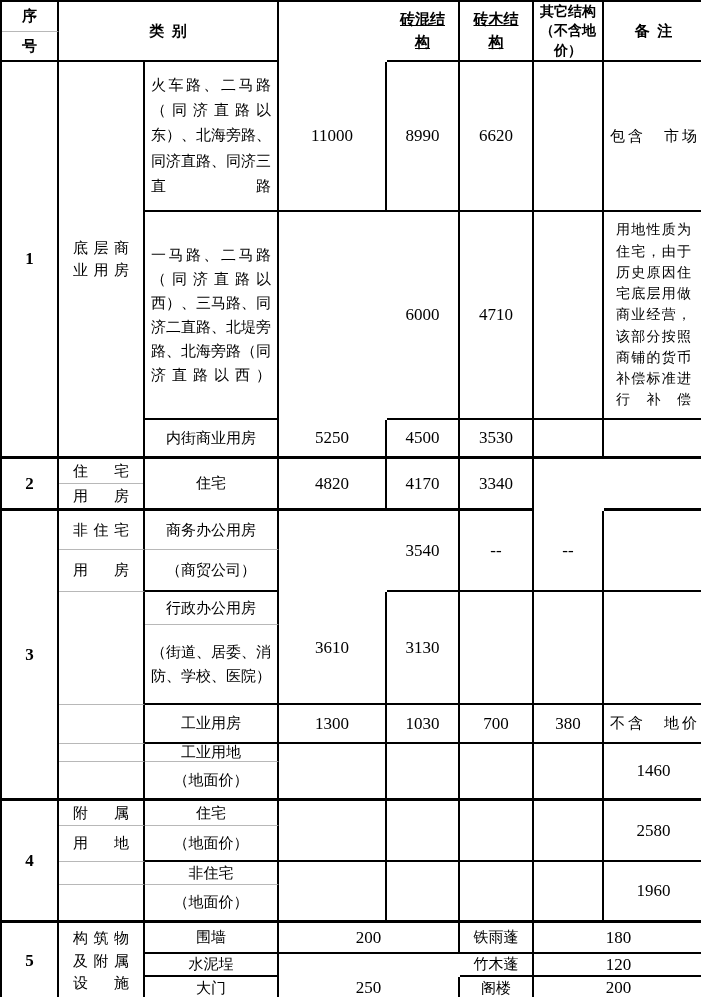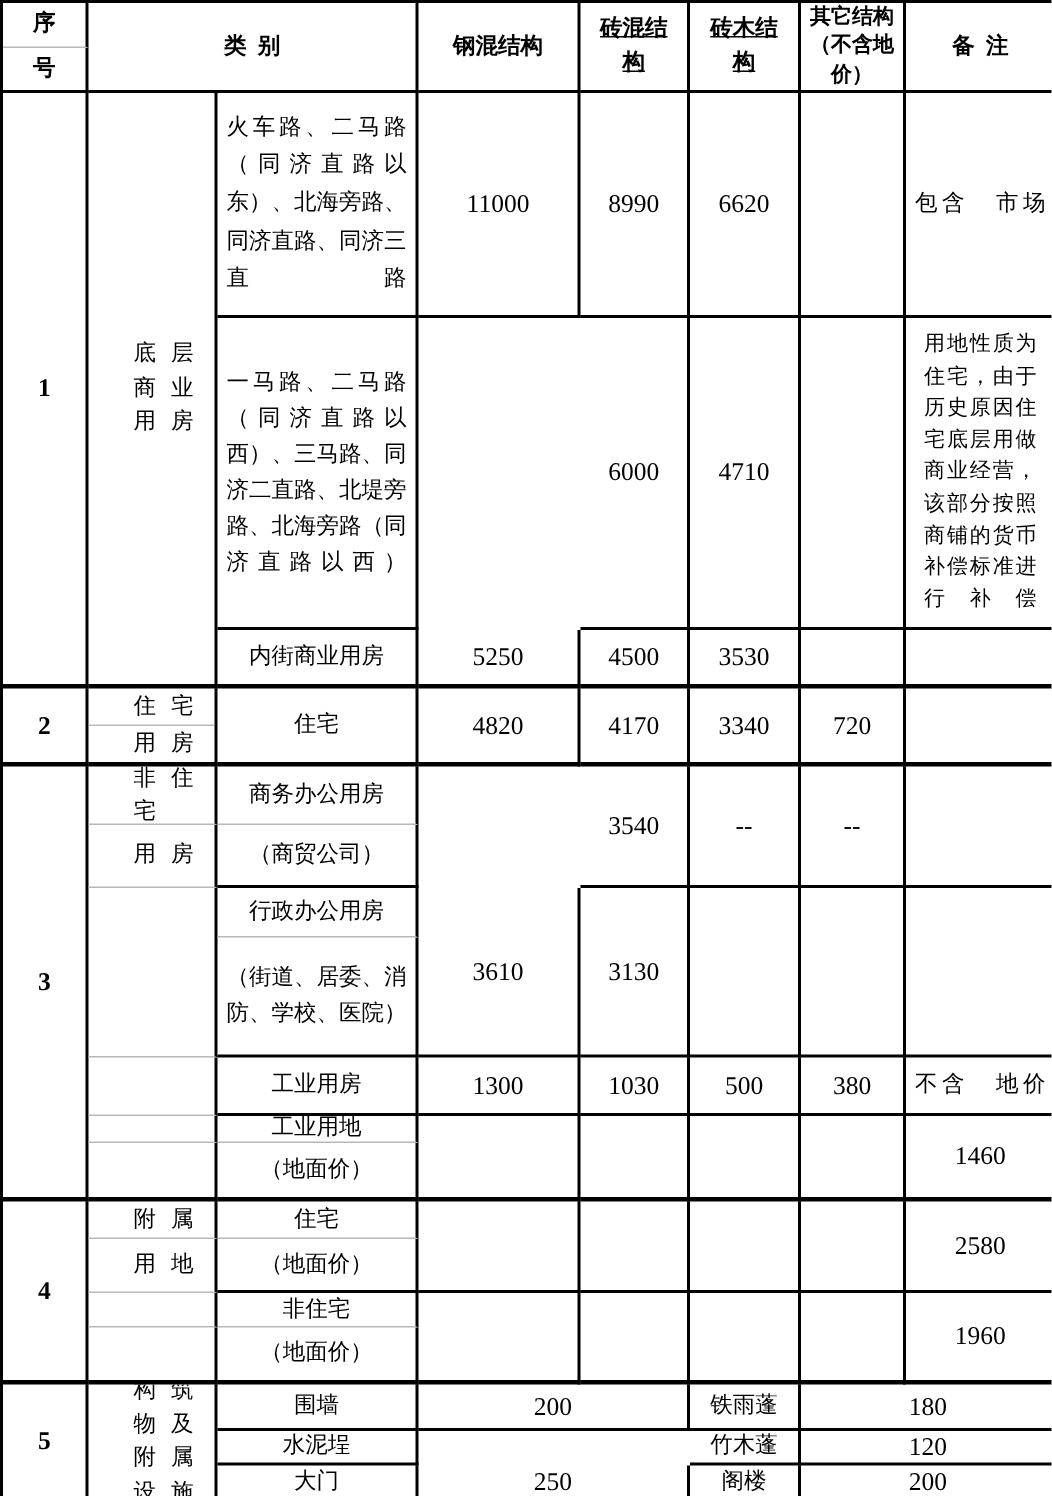--- a/index.html
+++ b/index.html
@@ -14,42 +14,41 @@
   .c { border-right:2px solid #000; border-bottom:2px solid #000;
        display:flex; align-items:center; justify-content:center;
        font-size:15px; line-height:1.5; text-align:center; overflow:hidden; }
   .lr { border-right:none; }
   .lb { border-bottom:1px solid #b8b8b8; }
   .nb { border-bottom:none; }
   .tb { border-bottom:3px solid #000; }
   .bold { font-weight:bold; }
   .num { font-size:17px; }
   .sp { width:100%; padding:0 6px; text-align:justify; text-align-last:justify; }
-  .pad14 { padding:0 14px;margin-left:16px; }
+  .pad14 { padding:0 14px; }
   .cat { line-height:1.68; }
   .cat6 { line-height:1.6; }
   .remark-long { font-size:14px; line-height:1.52; padding:0 12px; }
   .ls { letter-spacing:0.5em; margin-right:-0.5em; }
   .hwrap { padding:0 10px; line-height:1.55;text-decoration:underline; }
   .hqt { font-size:14px; padding:0 4px; line-height:1.4; }
   .stack { flex-direction:column; align-items:stretch; padding:0; }
   .half { flex:1; display:flex; align-items:center; justify-content:center; }
   .half-top { border-bottom:1px solid #b8b8b8; }
 </style>
 </head>
 <body>
 
 <div class="table">
 
   <div class="c bold lb" style="grid-area:1/1/2/2">序</div>
   <div class="c bold" style="grid-area:2/1/3/2">号</div>
   <div class="c bold" style="grid-area:1/2/3/4">
       <span class="ls">类别</span>
     </div>
-  <div class="c bold" style="grid-area:1/4/3/5">钢混结构</div>
   <div class="c bold hwrap" style="grid-area:1/5/3/6">砖混结构</div>
   <div class="c bold hwrap" style="grid-area:1/6/3/7">砖木结构</div>
   <div class="c bold hqt" style="grid-area:1/7/3/8">其它结构（不含地价）</div>
   <div class="c bold lr" style="grid-area:1/8/3/9">
       <span class="ls">备注</span>
     </div>
 
   <div class="c bold num tb" style="grid-area:3/1/6/2">1</div>
   <div class="c tb" style="grid-area:3/2/6/3">
       <div class="sp pad14">底层商业用房</div>
@@ -89,21 +88,20 @@
         <div class="sp pad14">住宅</div>
       </div>
     <div class="half">
         <div class="sp pad14">用房</div>
       </div>
   </div>
   <div class="c tb" style="grid-area:6/3/7/4">住宅</div>
   <div class="c num tb" style="grid-area:6/4/7/5">4820</div>
   <div class="c num tb" style="grid-area:6/5/7/6">4170</div>
   <div class="c num tb" style="grid-area:6/6/7/7">3340</div>
-  <div class="c num tb" style="grid-area:6/7/7/8">720</div>
   <div class="c tb lr" style="grid-area:6/8/7/9"></div>
 
   <div class="c bold num tb" style="grid-area:7/1/14/2">3</div>
   <div class="c lb" style="grid-area:7/2/8/3">
       <div class="sp pad14">非住宅</div>
     </div>
   <div class="c lb" style="grid-area:8/2/9/3">
       <div class="sp pad14">用房</div>
     </div>
   <div class="c lb" style="grid-area:9/2/11/3"></div>
@@ -124,21 +122,21 @@
     </div>
   <div class="c num" style="grid-area:9/4/11/5">3610</div>
   <div class="c num" style="grid-area:9/5/11/6">3130</div>
   <div class="c" style="grid-area:9/6/11/7"></div>
   <div class="c" style="grid-area:9/7/11/8"></div>
   <div class="c lr" style="grid-area:9/8/11/9"></div>
 
   <div class="c" style="grid-area:11/3/12/4">工业用房</div>
   <div class="c num" style="grid-area:11/4/12/5">1300</div>
   <div class="c num" style="grid-area:11/5/12/6">1030</div>
-  <div class="c num" style="grid-area:11/6/12/7">500</div>
+  <div class="c num" style="grid-area:11/6/12/7">700</div>
   <div class="c num" style="grid-area:11/7/12/8">380</div>
   <div class="c lr" style="grid-area:11/8/12/9">
       <div class="sp">不含　地价</div>
     </div>
 
   <div class="c lb" style="grid-area:12/3/13/4">工业用地</div>
   <div class="c tb" style="grid-area:13/3/14/4">（地面价）</div>
   <div class="c tb" style="grid-area:12/4/14/5"></div>
   <div class="c tb" style="grid-area:12/5/14/6"></div>
   <div class="c tb" style="grid-area:12/6/14/7"></div>

